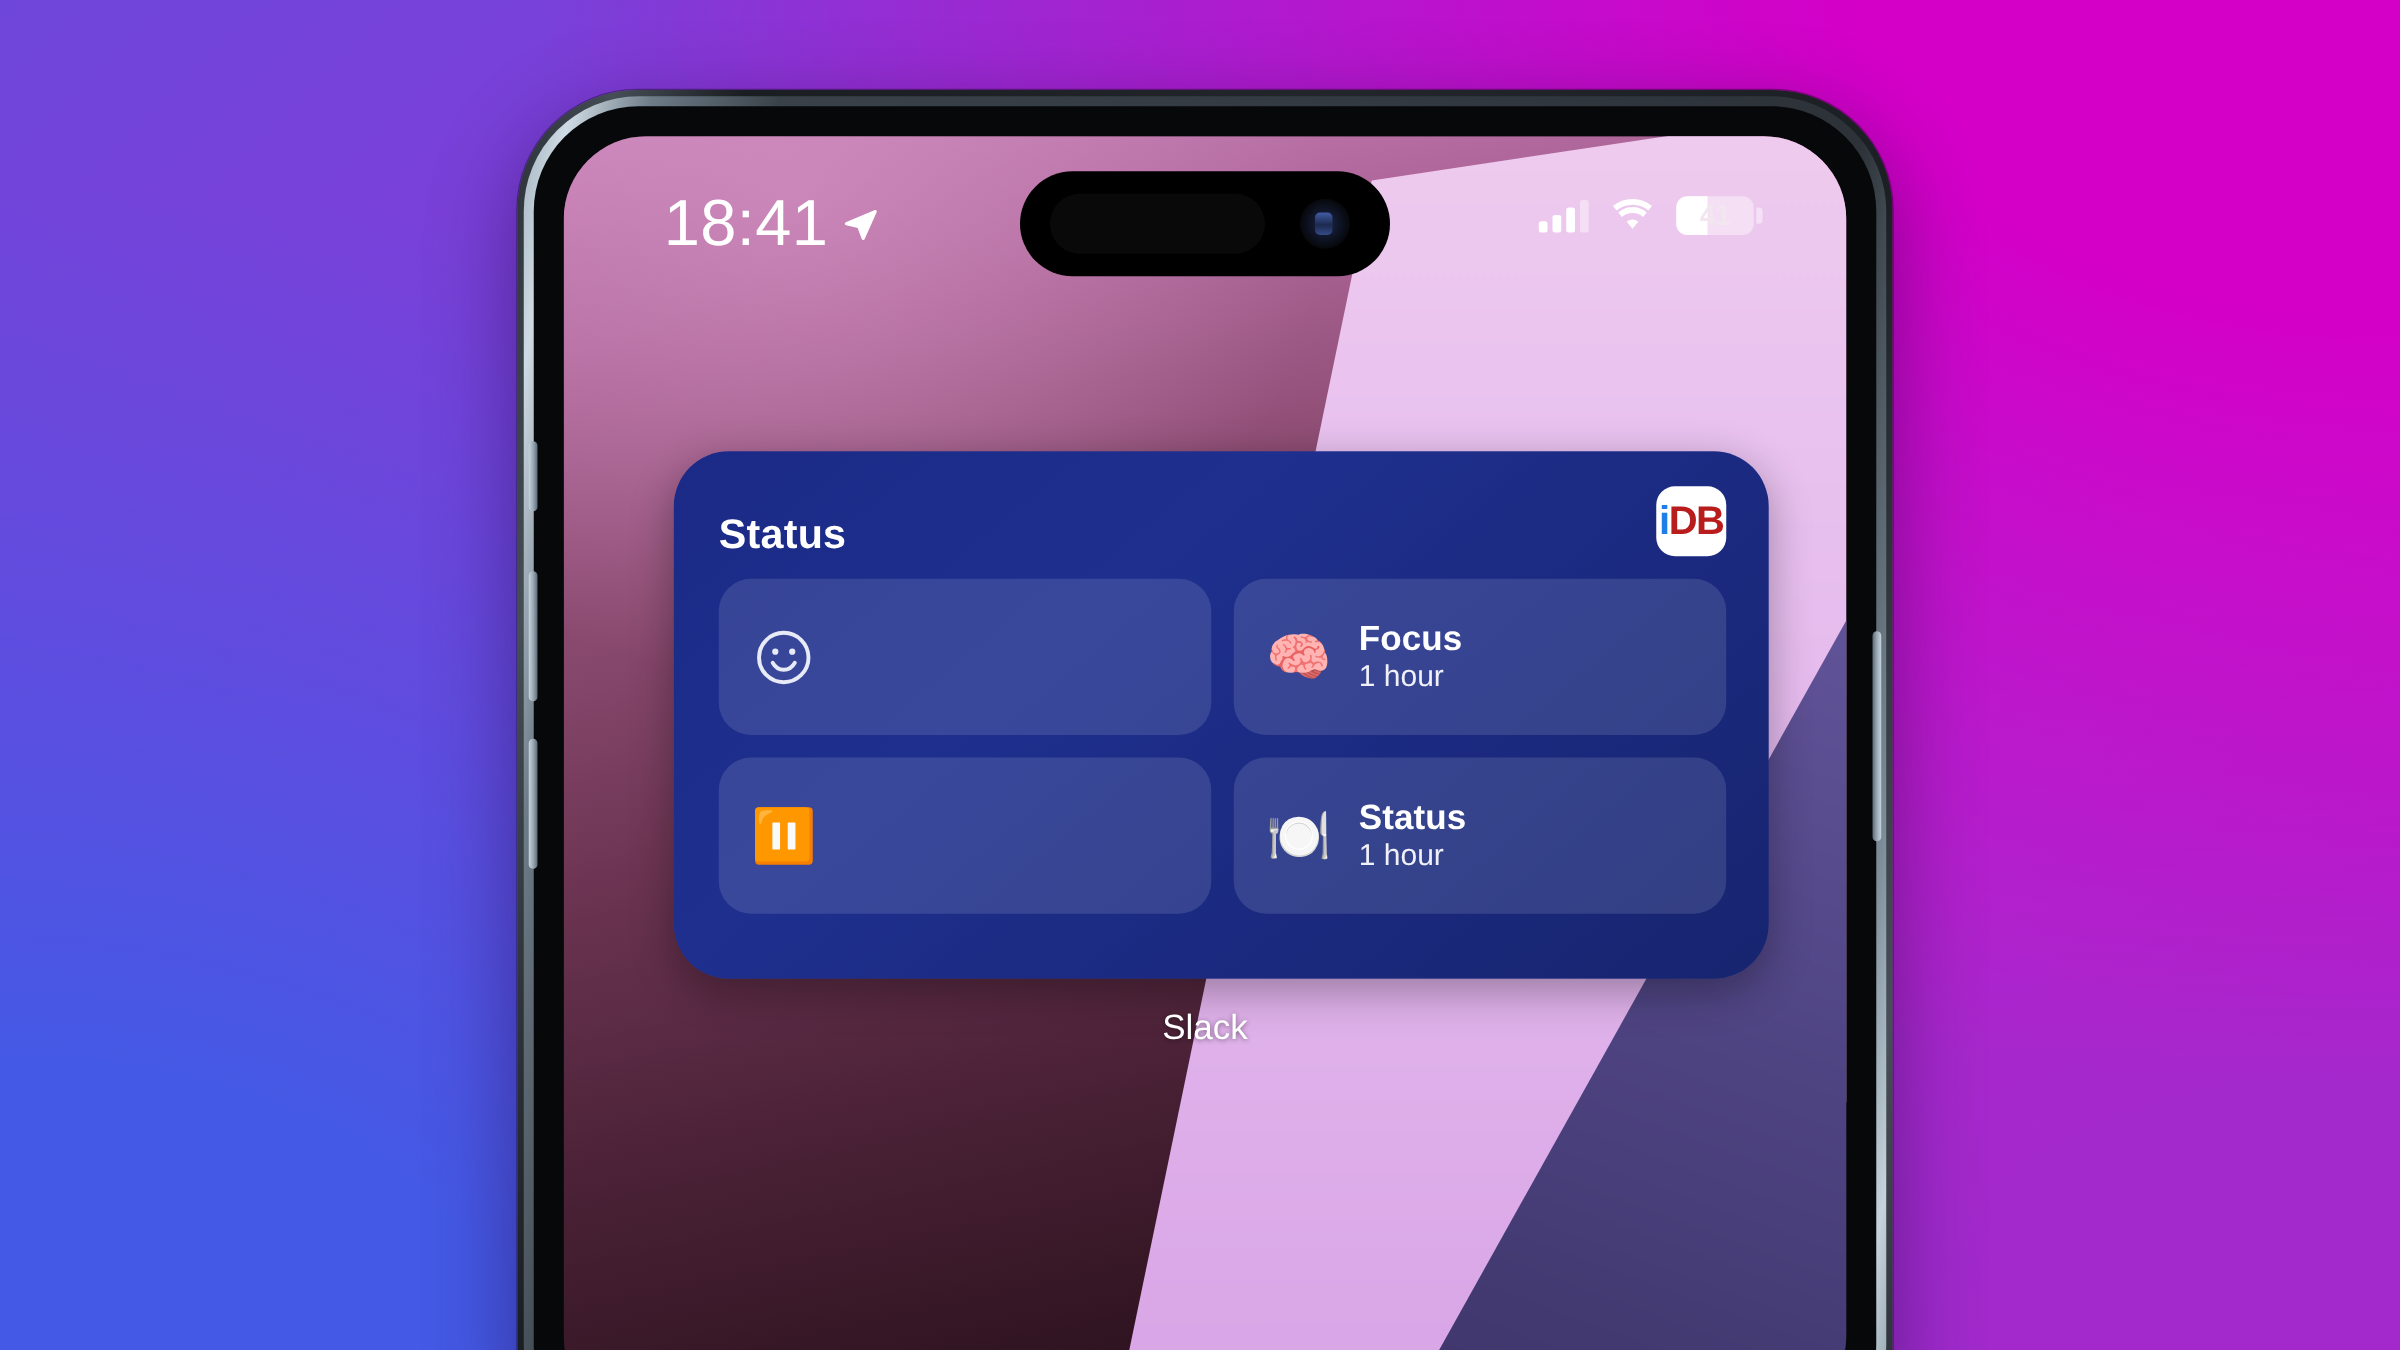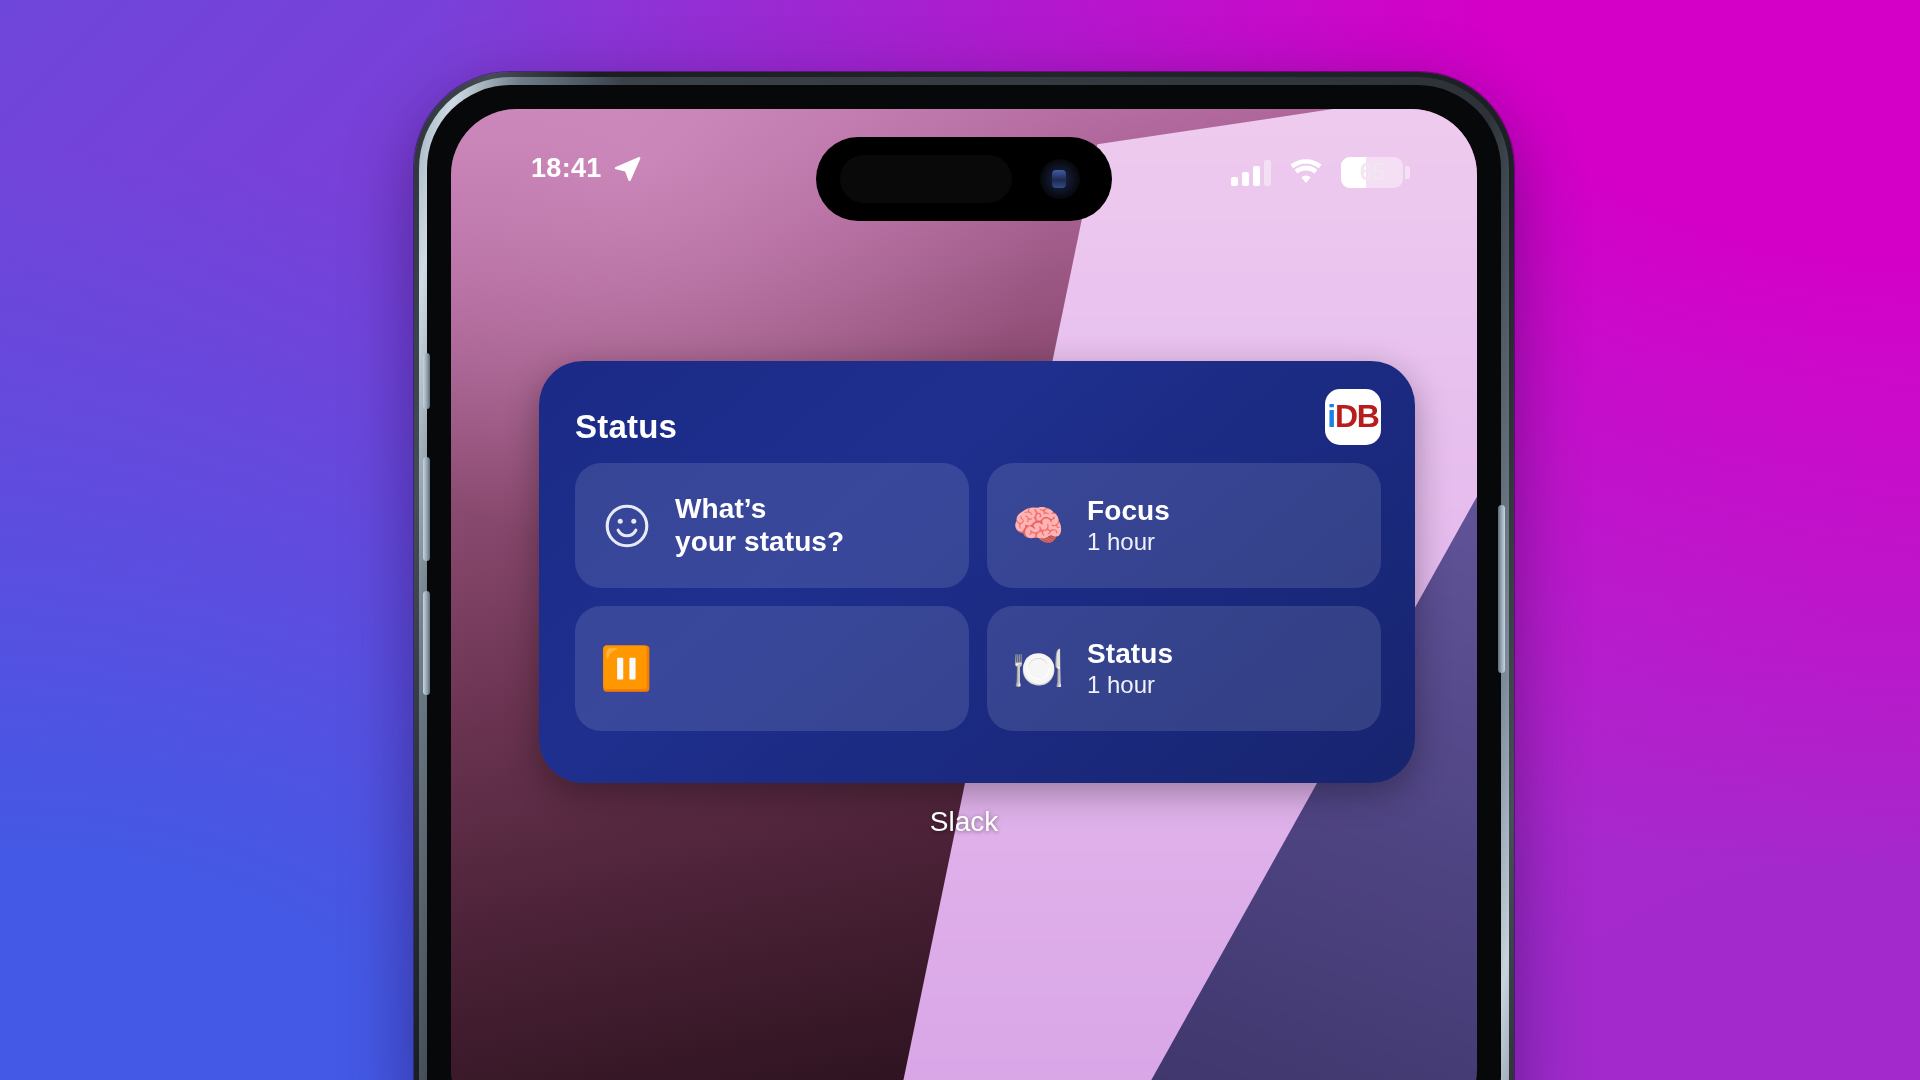--- a/index.html
+++ b/index.html
@@ -64,21 +64,21 @@
 
   
   #statusbar {
     position:absolute; left:0; top:0; width:100%; height:118px;
     display:flex; align-items:center; color:#fff;
   }
   #sb-left {
     position:absolute; left:80px; top:44px;
     display:flex; align-items:center; gap:10px;
   }
-  #sb-time { font-size:27px; font-weight:bold; letter-spacing:.3px; line-height:1; }
+  #sb-time { font-size:52px; font-weight:normal; letter-spacing:.3px; line-height:1; }
   #loc-arrow { width:30px; height:30px; display:block; }
   #sb-right {
     position:absolute; right:74px; top:48px;
     display:flex; align-items:center; gap:17px;
   }
   .bars { display:flex; align-items:flex-end; gap:4px; height:26px; }
   .bars i { display:block; width:7px; background:#fff; border-radius:2px; }
   .bars i:nth-child(1){ height:9px; }
   .bars i:nth-child(2){ height:14px; }
   .bars i:nth-child(3){ height:20px; }
@@ -229,21 +229,21 @@
                 <i style="opacity: 1;"></i>
                 <i style="opacity: 0.42;"></i>
             </span>
             <svg id="wifi-icon" viewBox="0 0 36 27">
               <path d="M18 23.9l4.6-5.6a7.1 7.1 0 0 0-9.2 0L18 23.9z" fill="#fff"></path>
               <path d="M18 11.4c3.2 0 6.2 1.1 8.5 3.1l2.9-3.5A17.2 17.2 0 0 0 18 6.6c-4.3 0-8.3 1.6-11.4 4.4l2.9 3.5c2.3-2 5.3-3.1 8.5-3.1z" fill="#fff"></path>
               <path d="M18 3.1c4.8 0 9.2 1.7 12.7 4.6l2.9-3.5A24 24 0 0 0 18-1.4 24 24 0 0 0 2.4 4.2l2.9 3.5C8.8 4.8 13.2 3.1 18 3.1z" fill="#fff" transform="translate(0,1.6)"></path>
             </svg>
             <span id="battery">
               <span id="battery-fill" style="width: 41%;"></span>
-              <span id="battery-pct">65</span>
+              <span id="battery-pct">41</span>
             </span>
           </div>
         </div>
 
         <div id="dynamic-island">
           <div id="di-pill"></div>
           <div id="di-camera"></div>
         </div>
 
         <div id="widget">
@@ -259,24 +259,20 @@
 
             <div class="tile">
               <span class="tile-icon">
                 <svg viewBox="0 0 48 48">
                   <circle cx="24" cy="24" r="19" fill="none" stroke="#e7eaf7" stroke-width="3"></circle>
                   <circle cx="17.5" cy="19.5" r="2.4" fill="#e7eaf7"></circle>
                   <circle cx="30.5" cy="19.5" r="2.4" fill="#e7eaf7"></circle>
                   <path d="M15.5 28c2 3.6 5 5.4 8.5 5.4S30.5 31.6 32.5 28" fill="none" stroke="#e7eaf7" stroke-width="3" stroke-linecap="round"></path>
                 </svg>
               </span>
-              <span class="tile-text">
-                <span class="tile-title">What’s
-your status?</span>
-              </span>
             </div>
 
             <div class="tile">
               <span class="tile-icon">🧠</span>
               <span class="tile-text">
                 <span class="tile-title">Focus</span>
                 <span class="tile-sub">1 hour</span>
               </span>
             </div>
 

